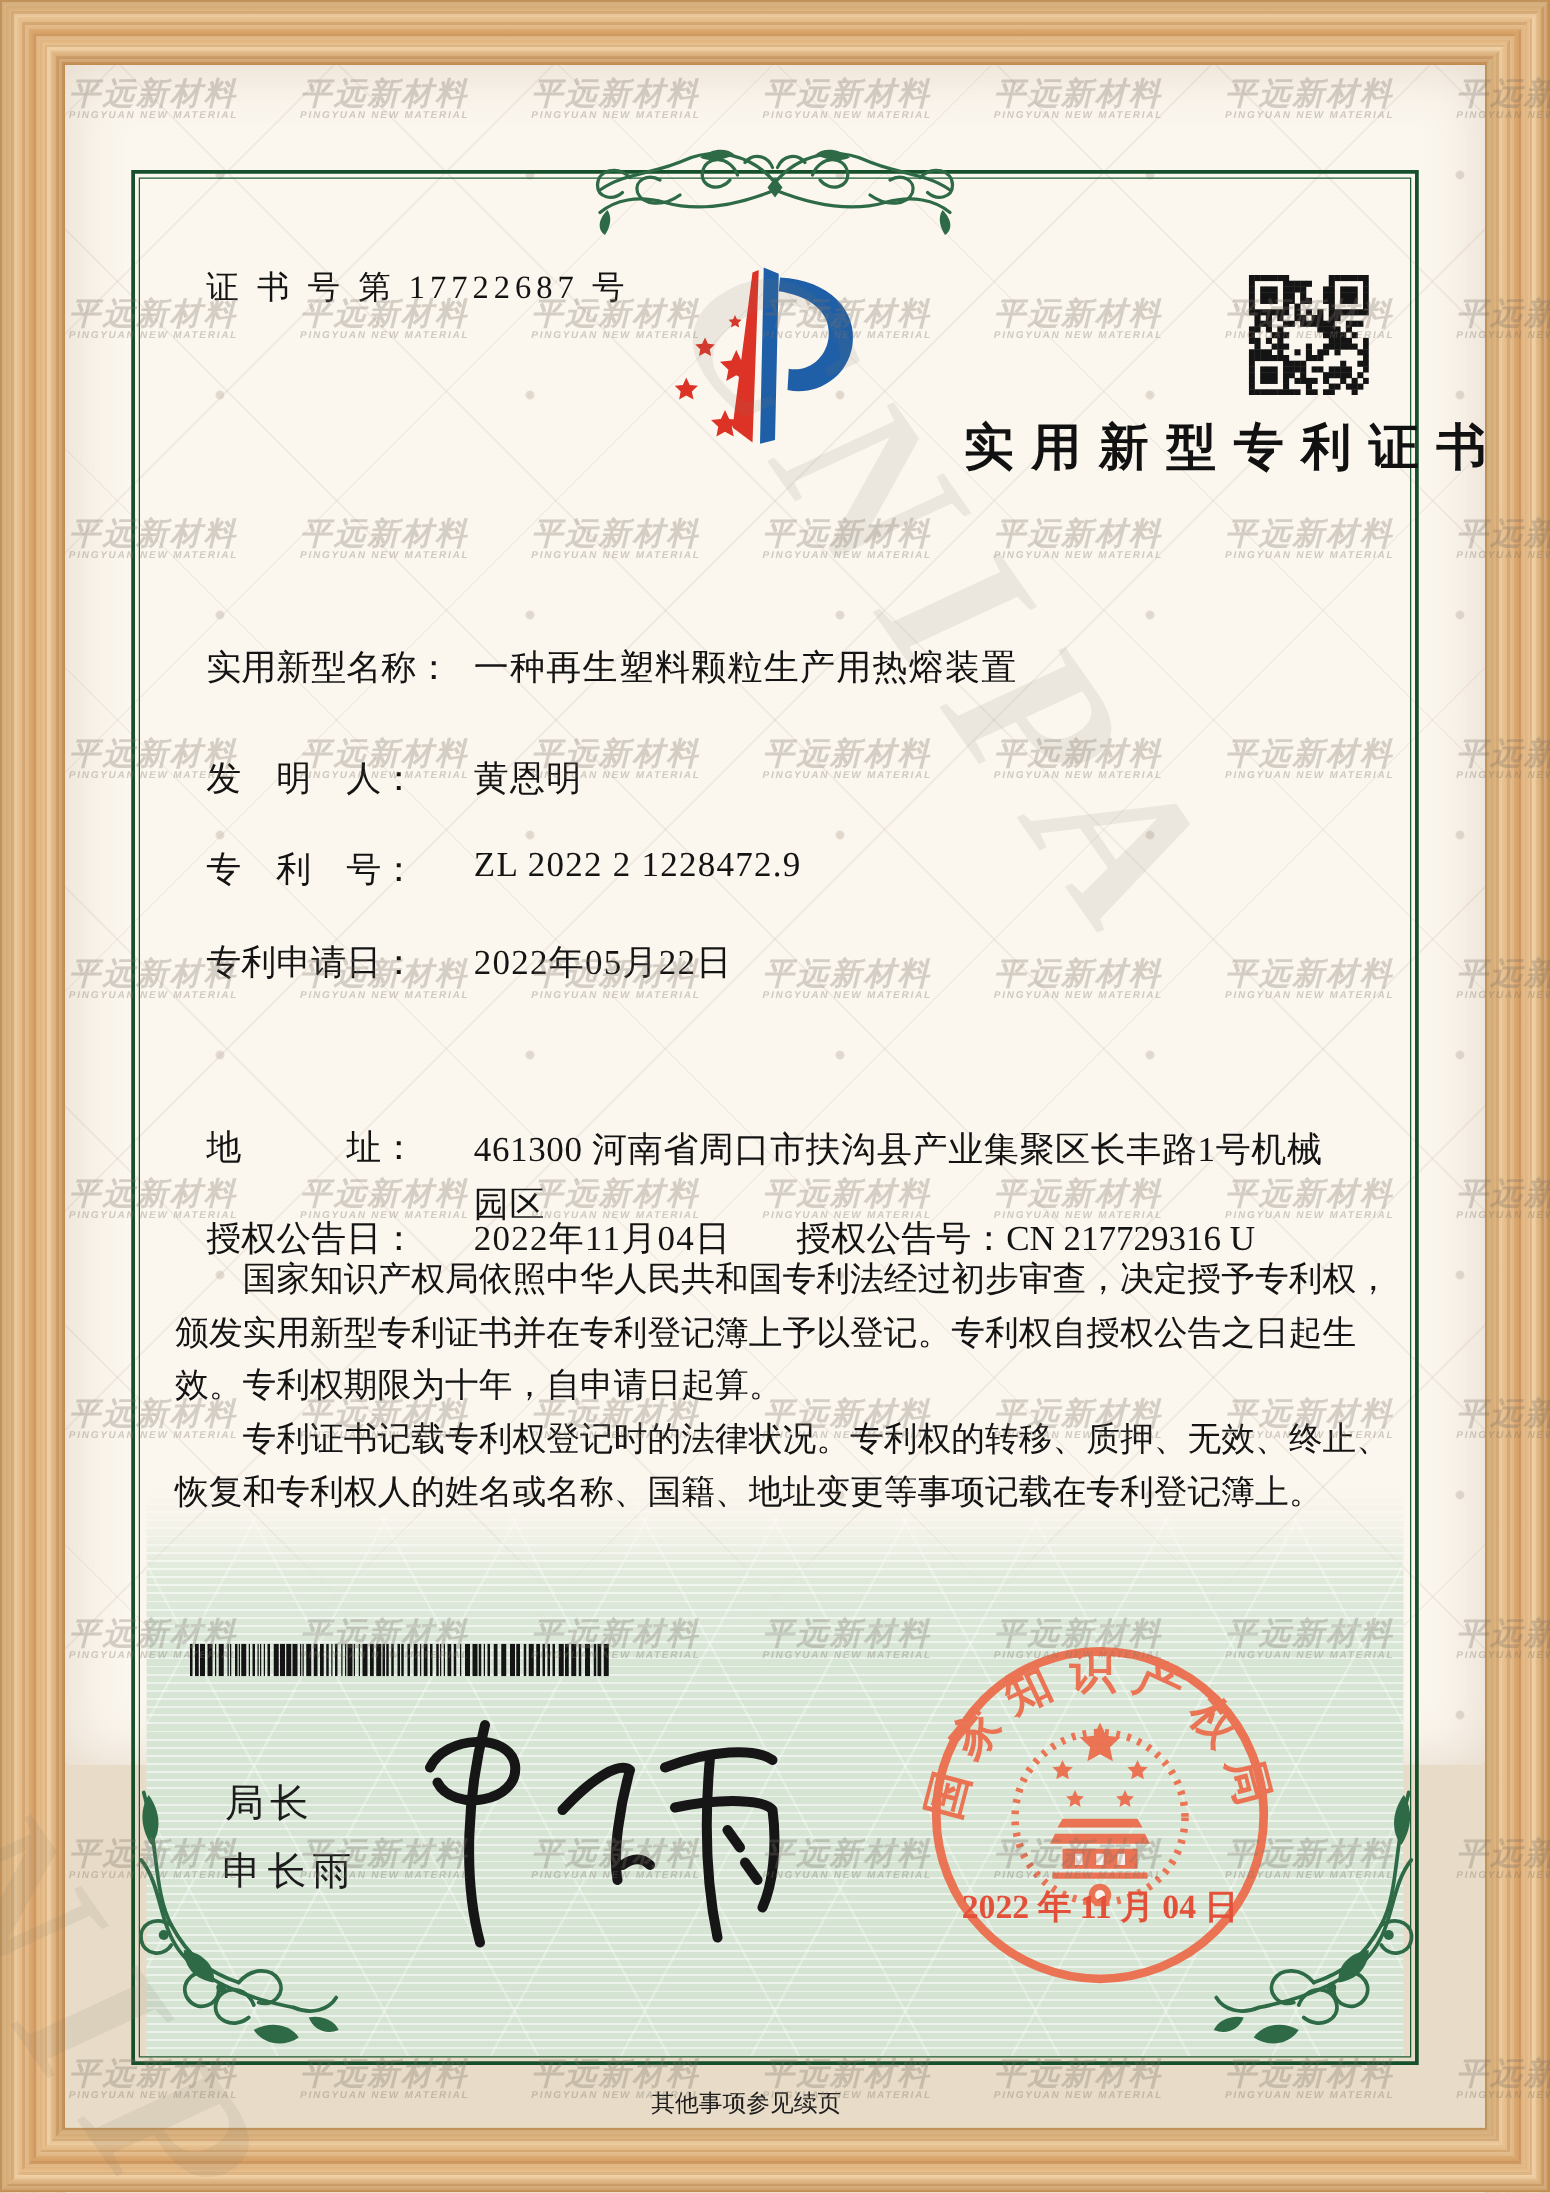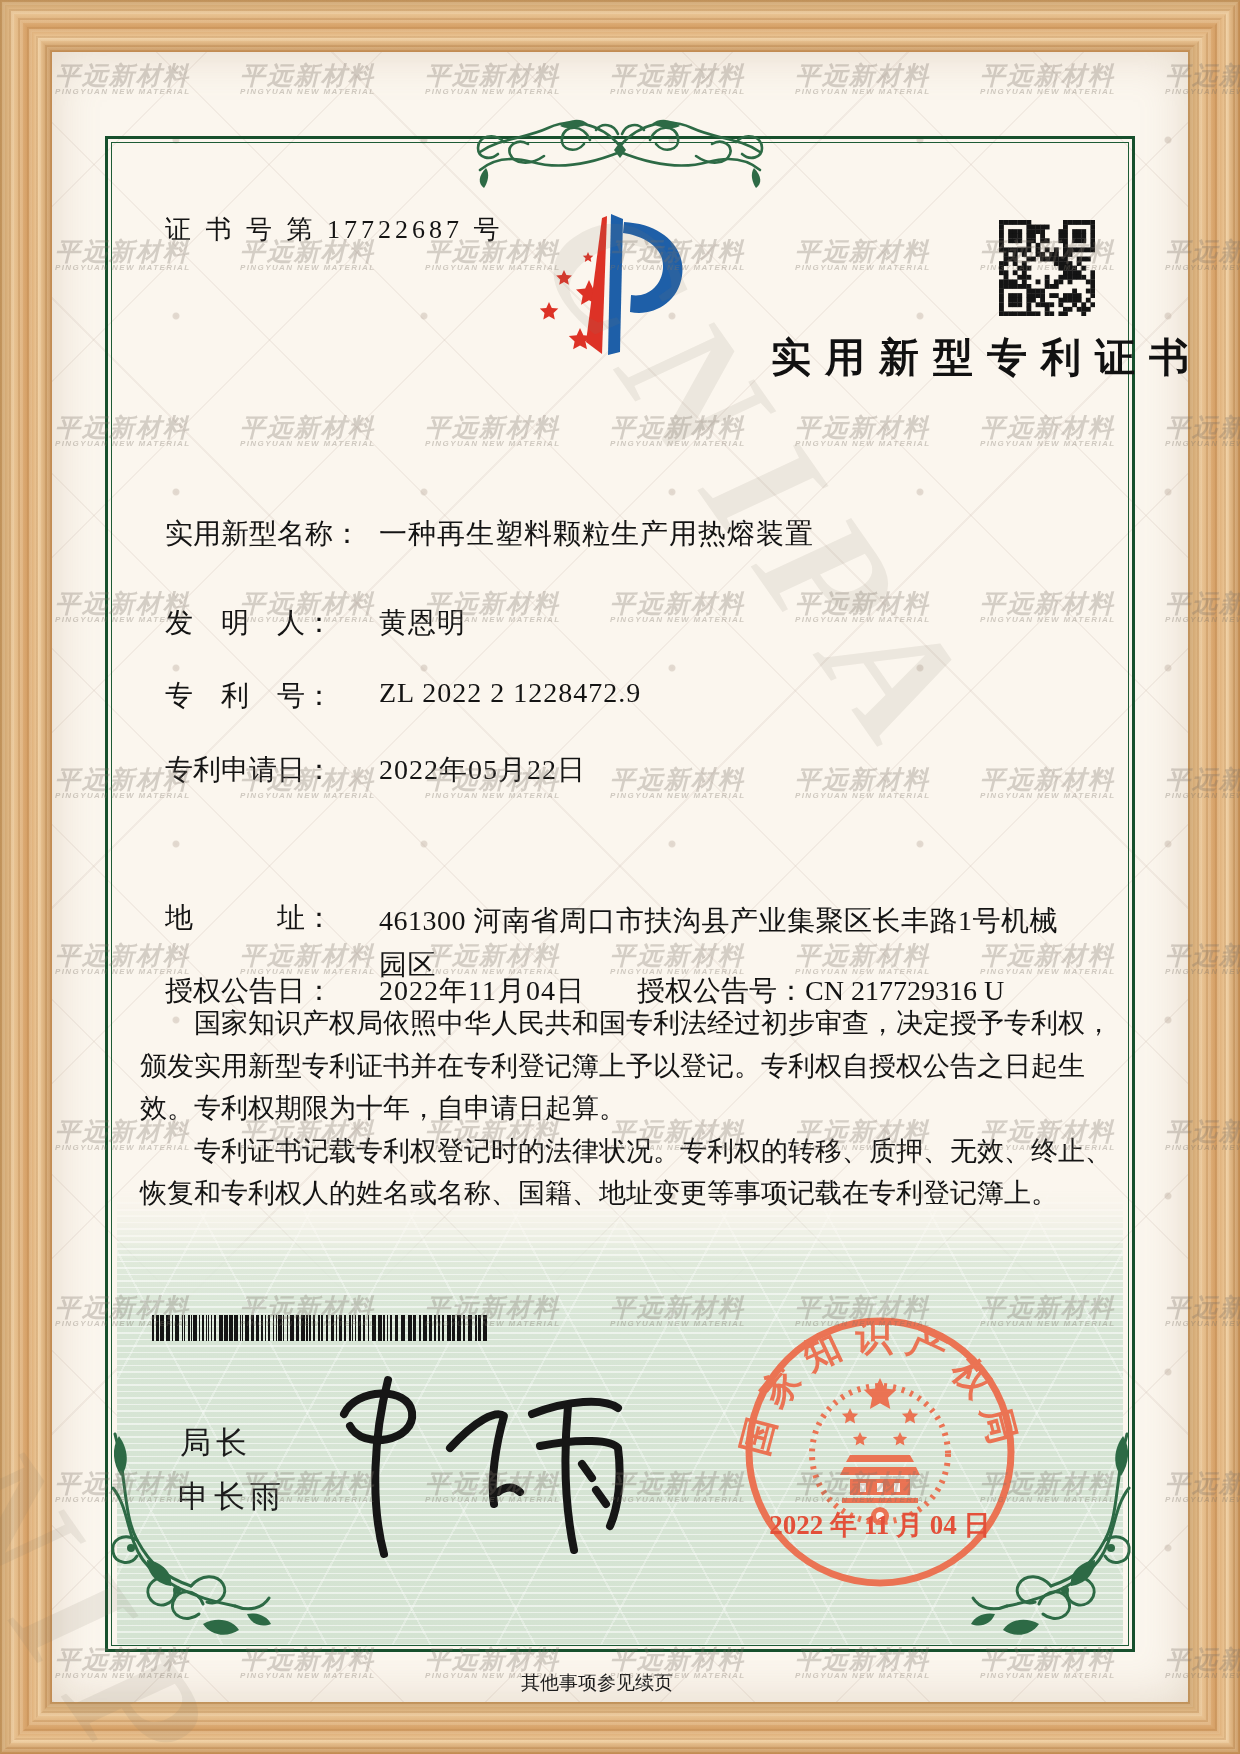--- a/index.html
+++ b/index.html
@@ -13,21 +13,21 @@
   .wood.v{background:
       repeating-linear-gradient(90deg, rgba(150,95,40,.16) 0 2px, rgba(255,246,228,.14) 2px 5px, rgba(0,0,0,0) 5px 9px),
       linear-gradient(90deg,#c79a62,#e9c494 26%,#d6a066 52%,#eecb9c 74%,#c08a50);}
   .wood.top{left:0;top:0;width:1240px;height:52px;z-index:2;
       clip-path:polygon(0 0,1240px 0,1188px 52px,52px 52px);}
   .wood.bottom{left:0;top:1702px;width:1240px;height:52px;z-index:2;
       clip-path:polygon(52px 0,1188px 0,1240px 52px,0 52px);}
   .wood.left{left:0;top:0;width:52px;height:1754px;}
   .wood.right{left:1188px;top:0;width:52px;height:1754px;}
   
-  .paper{position:absolute;left:52px;top:52px;width:1136px;height:1650px;z-index:1;
+  .paper{position:absolute;left:52px;top:52px;width:1136px;height:1360px;z-index:1;
     background-color:#fbf6ee;
     background-image:
       radial-gradient(circle, rgba(190,175,163,.45) 0, rgba(190,175,163,.40) 3px, rgba(0,0,0,0) 4px),
       repeating-linear-gradient(45deg, rgba(205,188,178,.20) 0 1.5px, rgba(0,0,0,0) 1.5px 124px),
       repeating-linear-gradient(-45deg, rgba(205,188,178,.20) 0 1.5px, rgba(0,0,0,0) 1.5px 124px);
     background-size:248px 176px,auto,auto;
     box-shadow:inset 0 0 46px rgba(170,135,100,.28);text-decoration:underline;}
   
   .green-zone{position:absolute;left:65px;top:1131px;width:1006px;height:462px;z-index:1;
     background:

